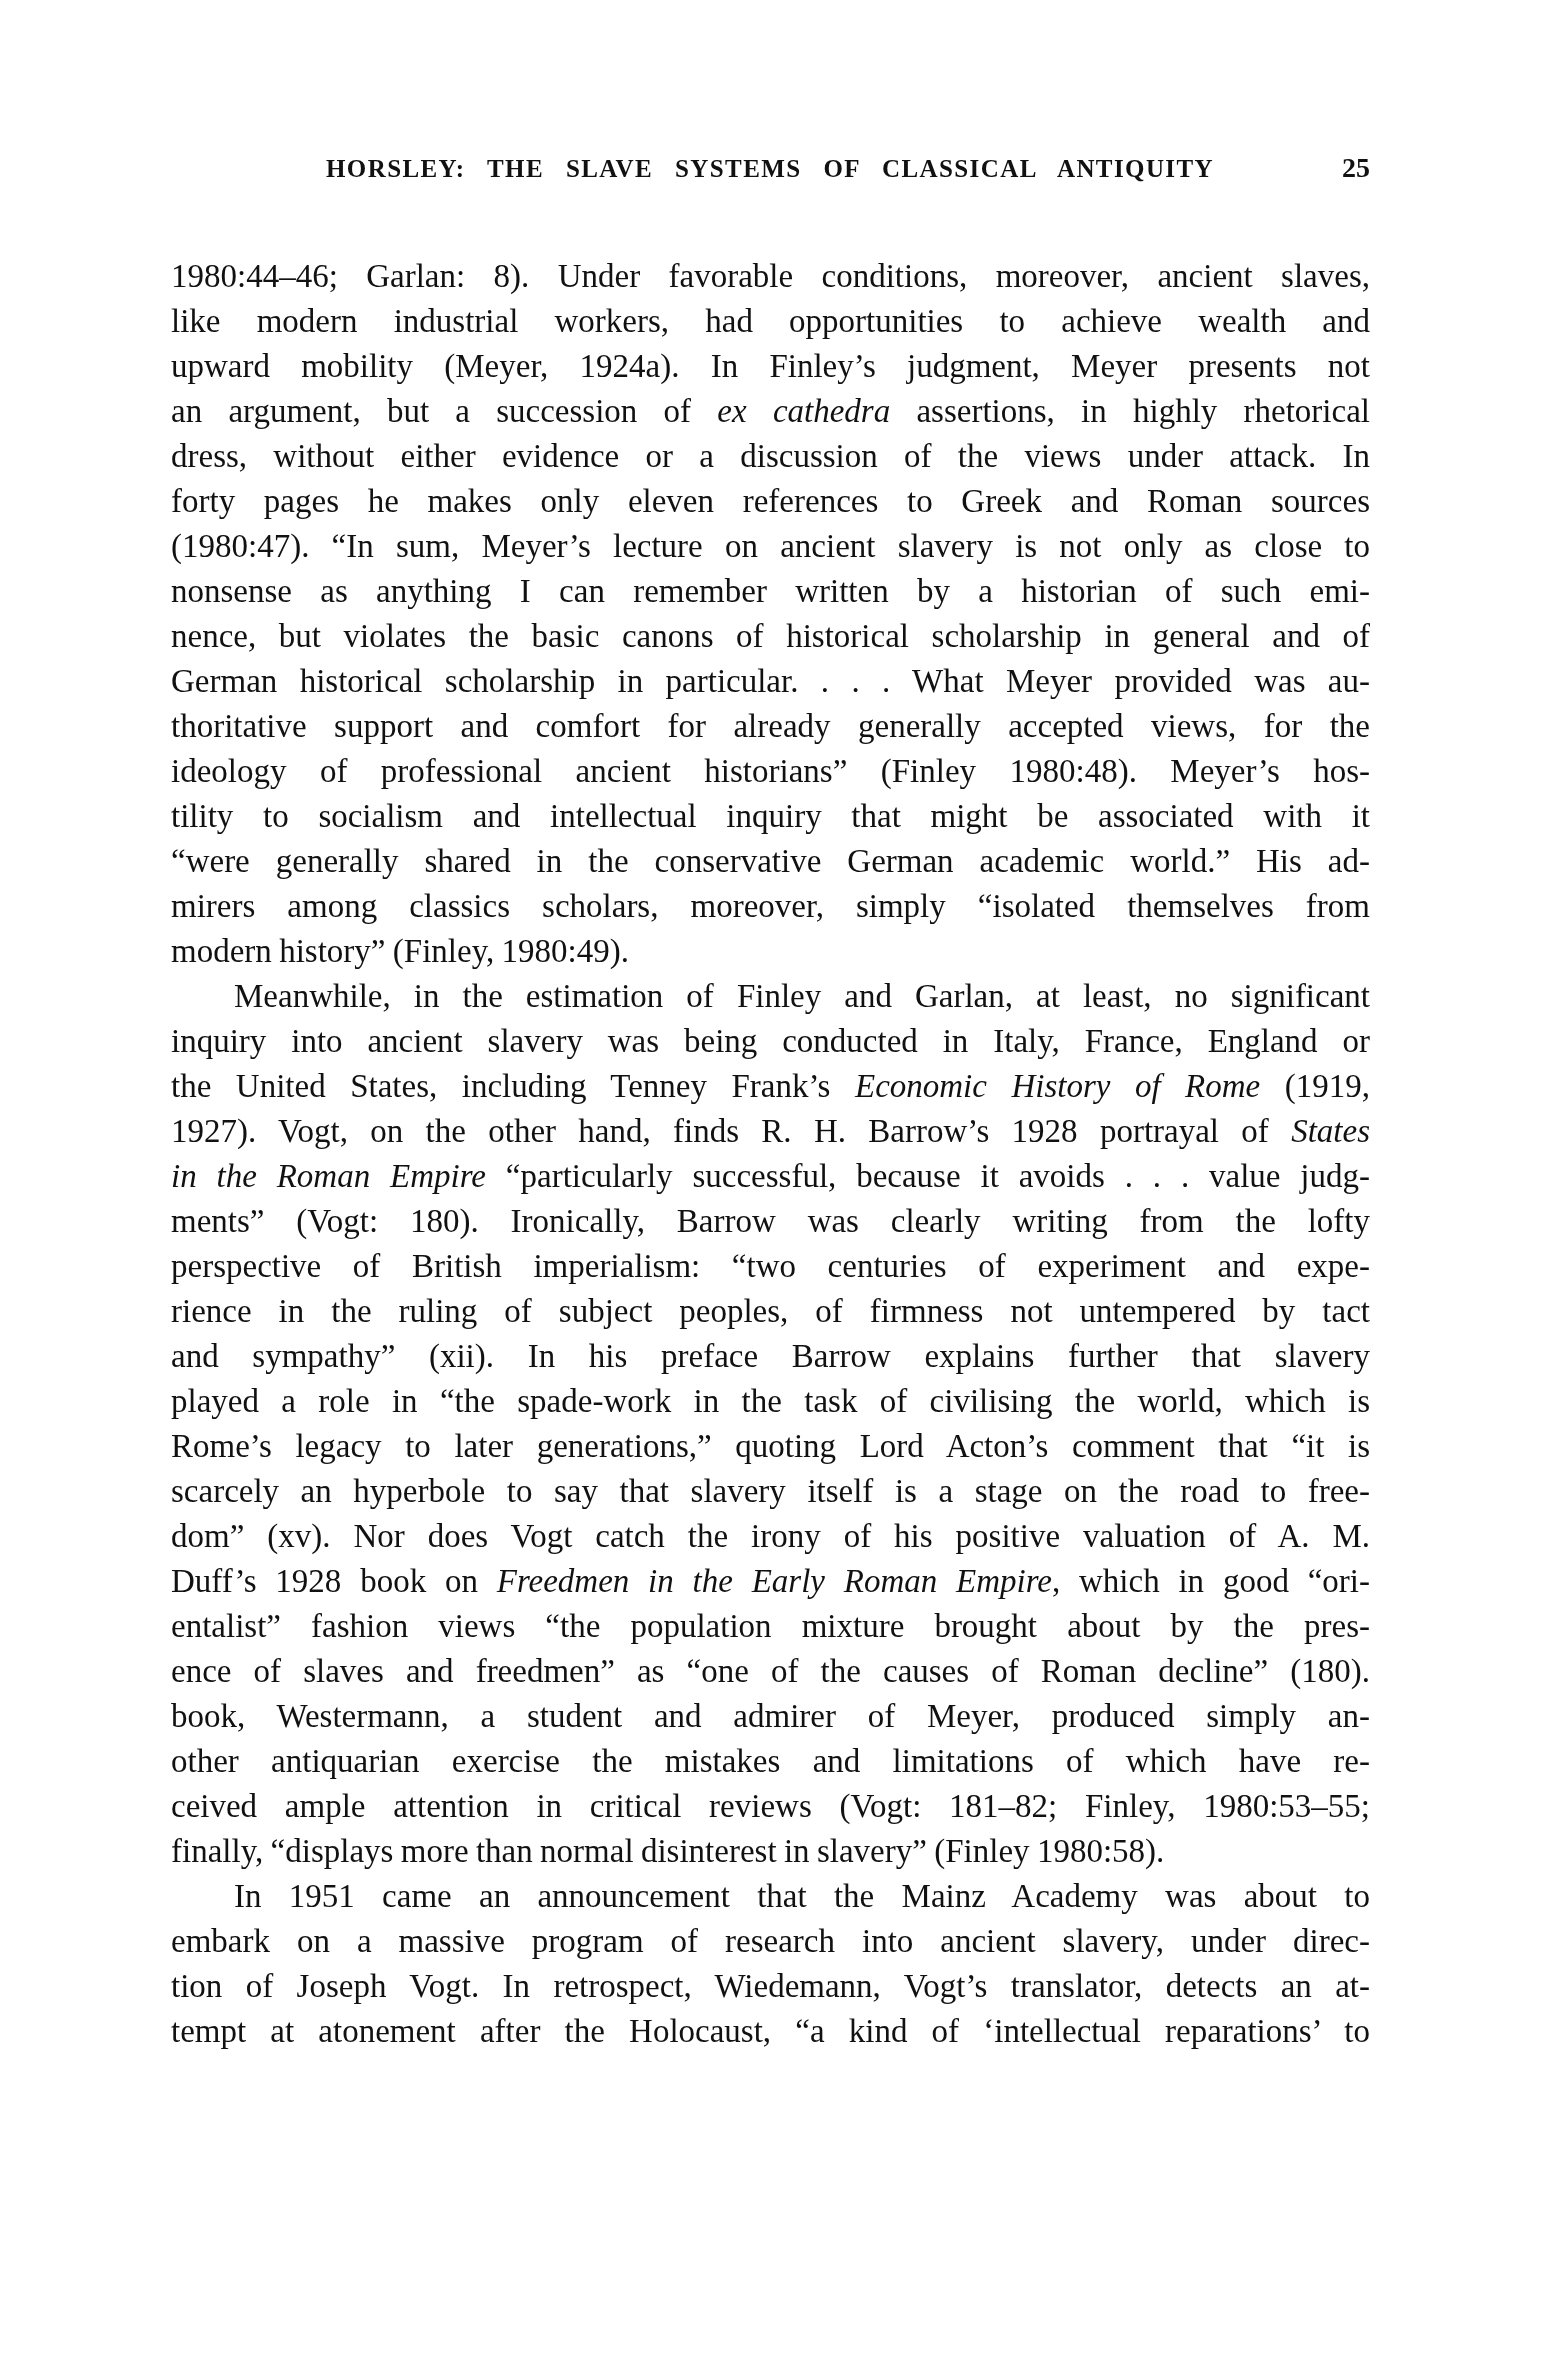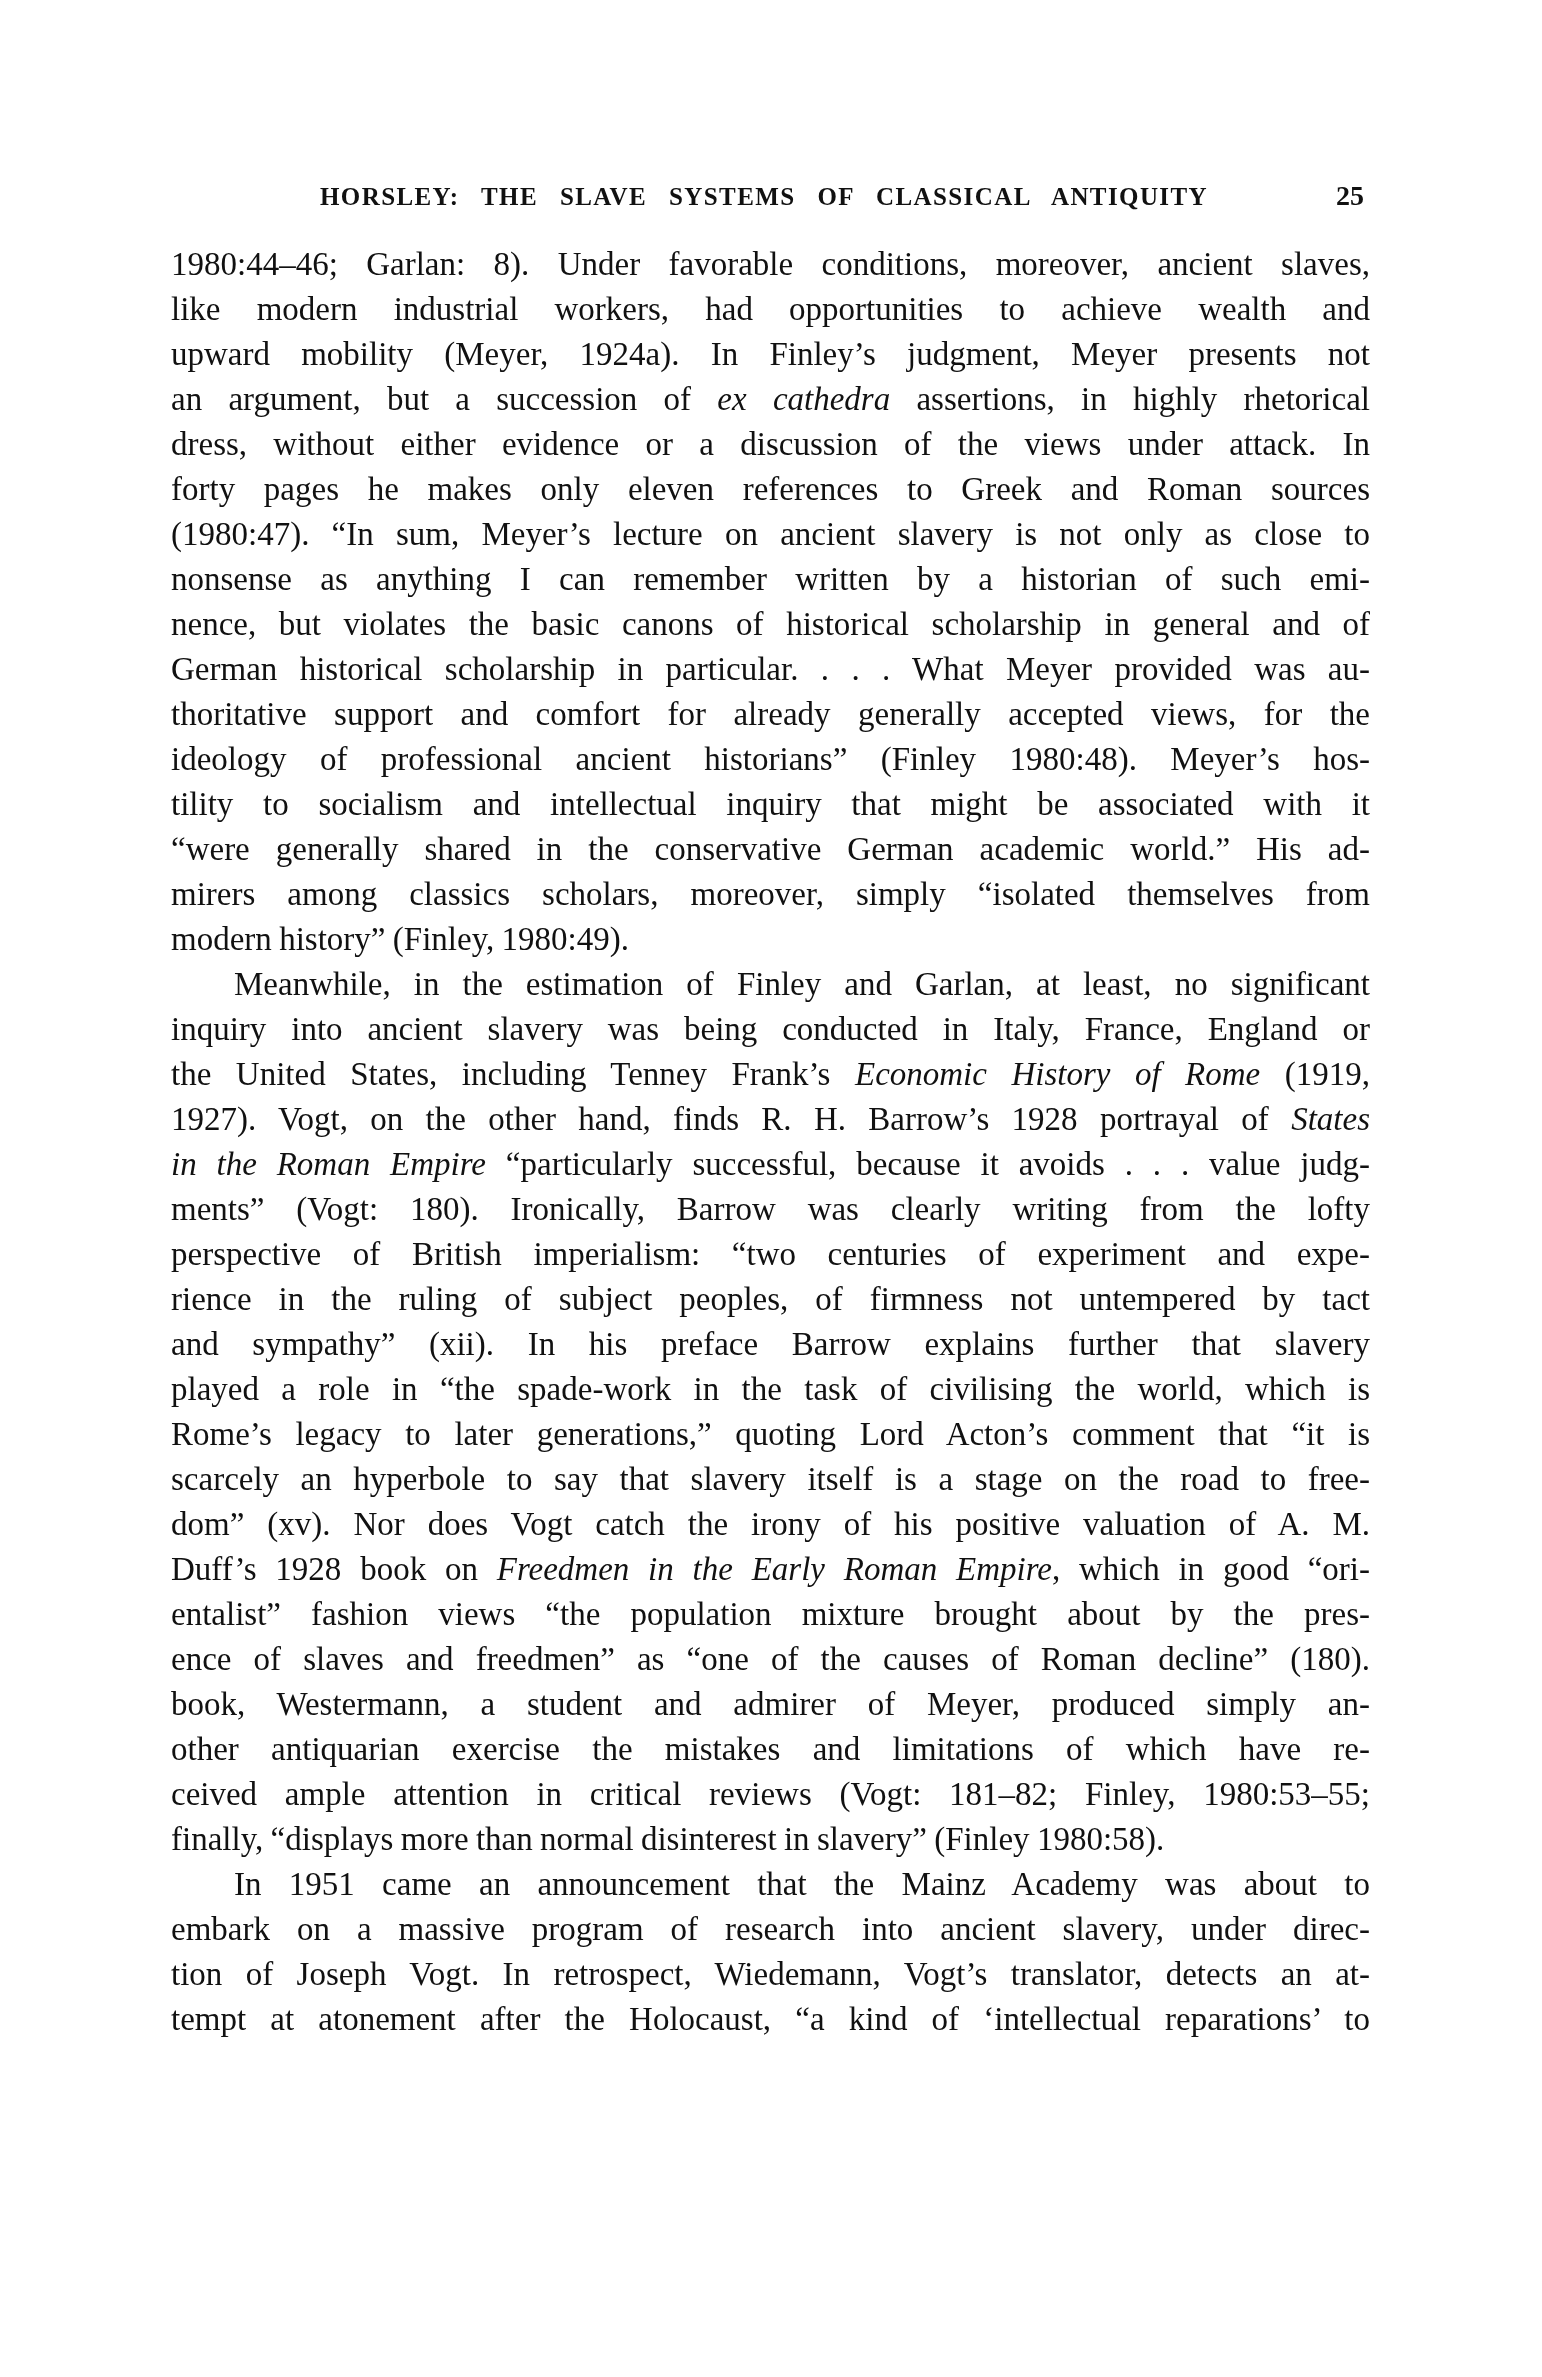--- a/index.html
+++ b/index.html
@@ -10,25 +10,24 @@
   body {
     width: 1542px;
     height: 2377px;
     position: relative;
     overflow: hidden;
     color: #111111;
     font-family: "Liberation Serif", "DejaVu Serif", serif;
   }
   .running-head {
     position: absolute;
-    left: 165px;
+    left: 171px;
     top: 153px;
     width: 1199px;
     height: 34px;
-    margin-top: 28px;
   }
   .running-title {
     position: absolute;
     left: 155px;
     top: 0;
     width: 888px;
     font-size: 25px;
     line-height: 31px;
     letter-spacing: 1.4px;
     white-space: nowrap;
@@ -73,21 +72,21 @@
 </style>
 </head>
 <body>
 
 <div class="running-head">
   <span class="running-title">HORSLEY: THE SLAVE SYSTEMS OF CLASSICAL ANTIQUITY</span>
   <span class="page-number">25</span>
 </div>
 
 <div class="body-text">
-  <div class="line" style="white-space: nowrap;"><span>1980:44–46; Garlan: 8). Under favorable conditions, moreover, ancient slaves,</span></div>
+  <div class="line" style="white-space: nowrap; margin-top: 12px;"><span>1980:44–46; Garlan: 8). Under favorable conditions, moreover, ancient slaves,</span></div>
   <div class="line" style="white-space: nowrap;"><span>like modern industrial workers, had opportunities to achieve wealth and</span></div>
   <div class="line" style="white-space: nowrap;"><span>upward mobility (Meyer, 1924a). In Finley’s judgment, Meyer presents not</span></div>
   <div class="line" style="white-space: nowrap;"><span>an argument, but a succession of </span><span class="it">ex cathedra</span><span> assertions, in highly rhetorical</span></div>
   <div class="line" style="white-space: nowrap;"><span>dress, without either evidence or a discussion of the views under attack. In</span></div>
   <div class="line" style="white-space: nowrap;"><span>forty pages he makes only eleven references to Greek and Roman sources</span></div>
   <div class="line" style="white-space: nowrap;"><span>(1980:47). “In sum, Meyer’s lecture on ancient slavery is not only as close to</span></div>
   <div class="line" style="white-space: nowrap;"><span>nonsense as anything I can remember written by a historian of such emi-</span></div>
   <div class="line" style="white-space: nowrap;"><span>nence, but violates the basic canons of historical scholarship in general and of</span></div>
   <div class="line" style="white-space: nowrap;"><span>German historical scholarship in particular. . . . What Meyer provided was au-</span></div>
   <div class="line" style="white-space: nowrap;"><span>thoritative support and comfort for already generally accepted views, for the</span></div>

